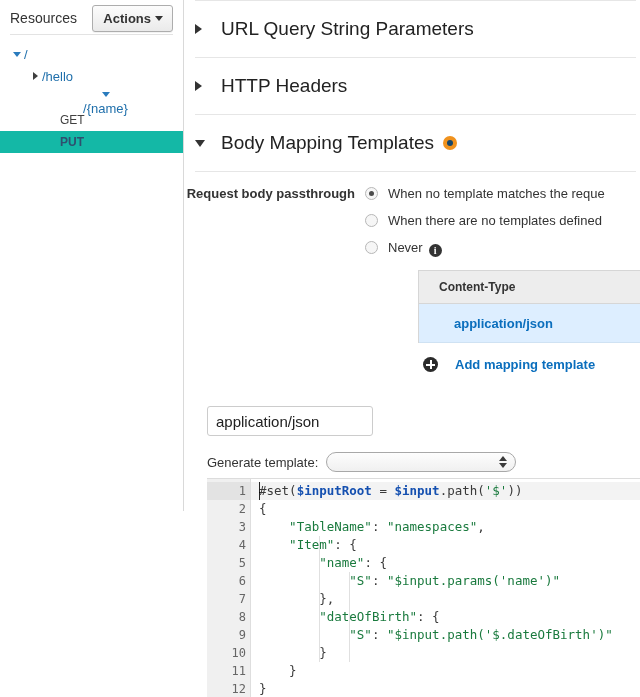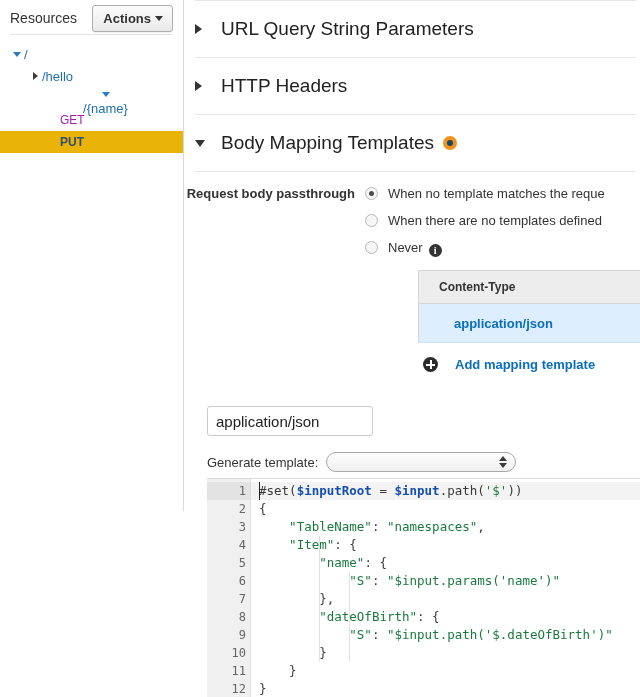--- a/index.html
+++ b/index.html
@@ -52,40 +52,40 @@
   .side-rule {
     height: 1px; background: #e3e3e3;
     margin: 0 10px 0 10px;
   }
   .tree { padding-top: 8px; font-size: 13px; }
   .tree-row {
     display: flex; align-items: center;
     height: 22px; cursor: pointer;
     padding-left: 10px; box-sizing: border-box;
   }
-  .tree-row.selected { background: #eab308; }
+  .tree-row.selected { background: #14b8a6; }
   .twisty {
     width: 14px; flex: 0 0 14px;
     display: flex; align-items: center; justify-content: center;
   }
   .twisty .tri-dn {
     width: 0; height: 0;
     border-left: 4px solid transparent;
     border-right: 4px solid transparent;
     border-top: 5px solid #2a7bbd;
   }
   .twisty .tri-rt {
     width: 0; height: 0;
     border-top: 4px solid transparent;
     border-bottom: 4px solid transparent;
     border-left: 5px solid #3f3f3f;
   }
   .tree-label { color: #16699e; }
   .tree-label.res { color: #1f6fab; }
-  .tree-label.method { color: #a21caf; font-size: 12px; }
+  .tree-label.method { color: #404040; font-size: 12px; }
   .tree-label.method.sel { color: #2f4f6f; font-weight: bold; }
 
   
   #main {
     position: absolute; left: 185px; top: 0;
     width: 455px; height: 697px;
     background: #ffffff;
     overflow: hidden;
   }
   .acc-sec { position: relative; }

